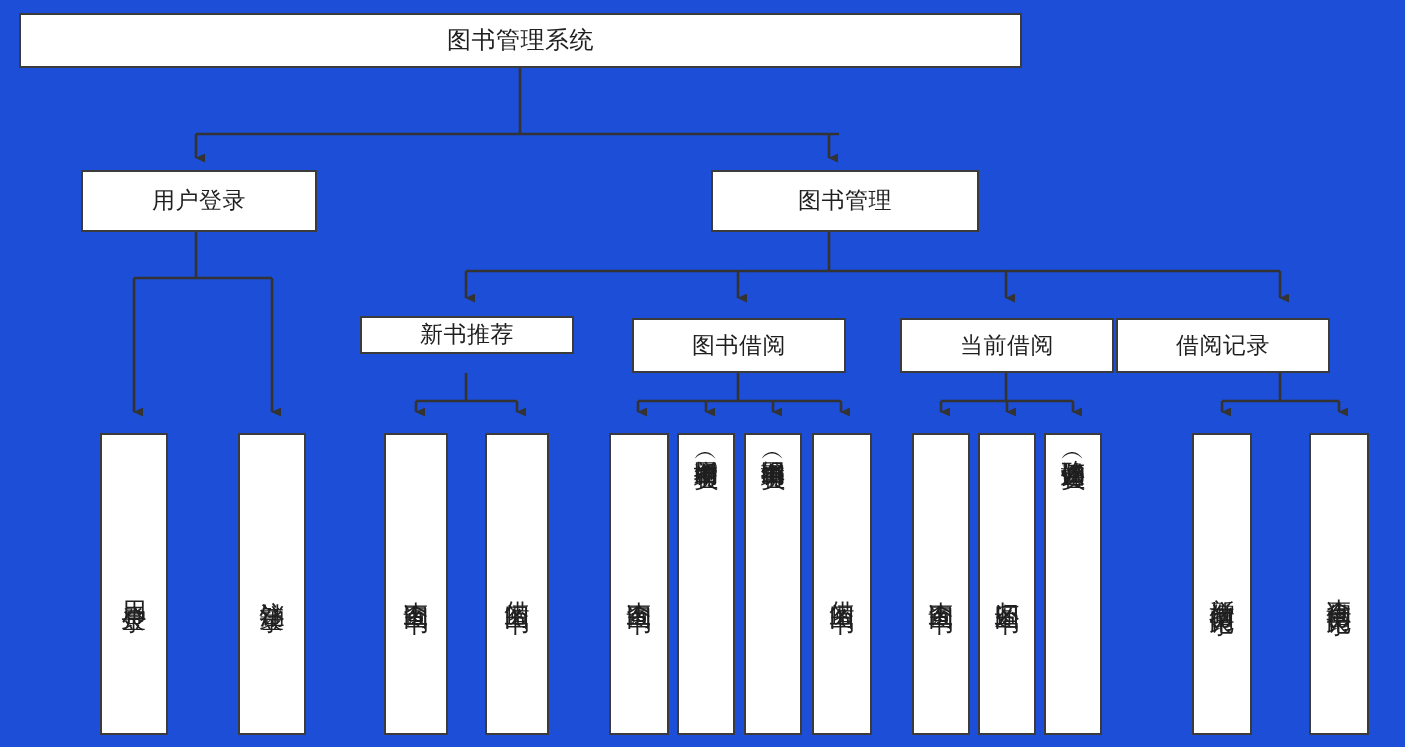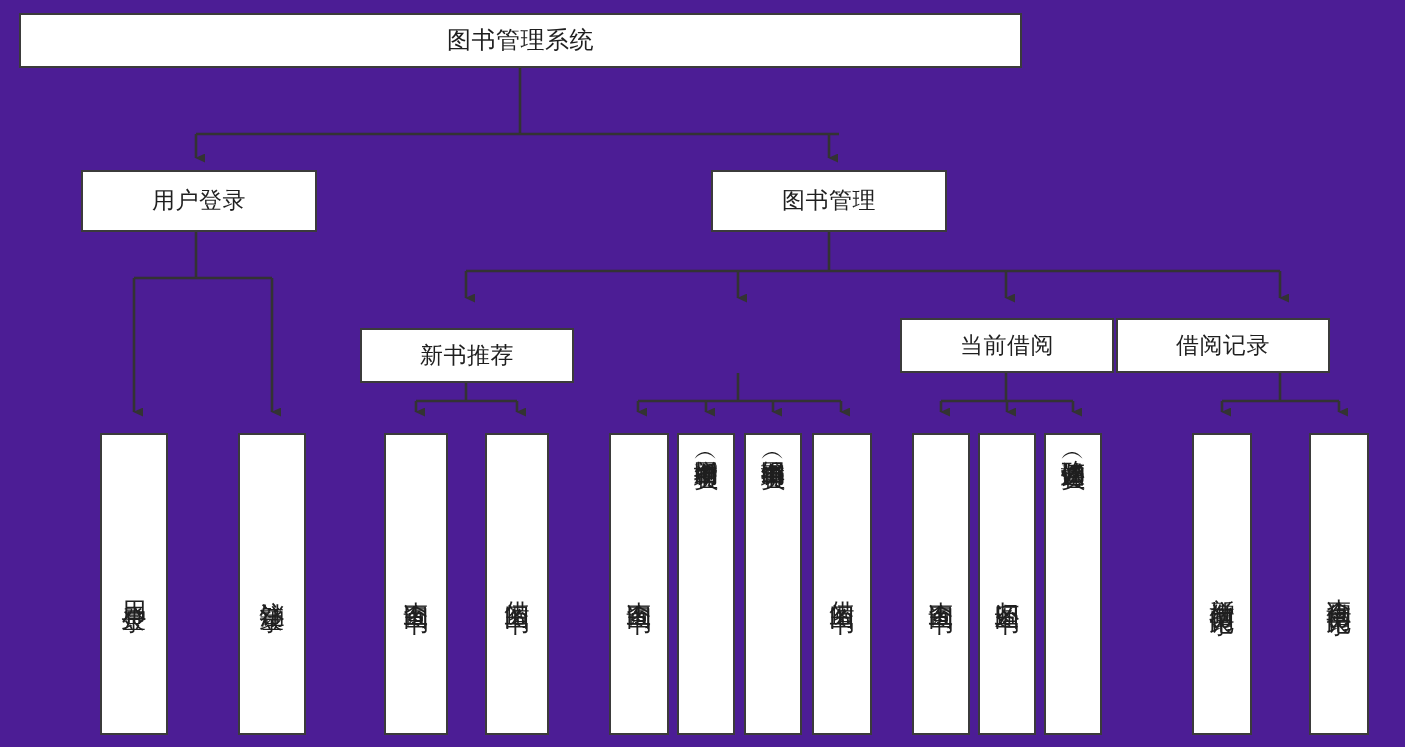--- a/index.html
+++ b/index.html
@@ -7,21 +7,21 @@
     padding: 0;
     background: #ffffff;
   }
   body {
     font-family: "DejaVu Sans", "Liberation Sans", sans-serif;
   }
   #diagram-root {
     position: relative;
     width: 1405px;
     height: 747px;
-    background: #4c1d95;
+    background: #1d4ed8;
     overflow: hidden;
   }
   #connectors {
     position: absolute;
     left: 0;
     top: 0;
     width: 1405px;
     height: 747px;
     pointer-events: none;
   }
@@ -135,28 +135,31 @@
   </svg>
 
   <div class="node horiz" id="node-root" style="left:19px; top:13px; width:1003px; height:55px;">
     <span class="node-label">图书管理系统</span>
   </div>
 
   <div class="node horiz" style="left:81px; top:170px; width:236px; height:62px;">
     <span class="node-label">用户登录</span>
   </div>
 
-  <div class="node horiz" style="left:711px; top:170px; width:236px; height:62px;">
+  <div class="node horiz" style="left:711px; top:170px; width:268px; height:62px;">
     <span class="node-label">图书管理</span>
   </div>
 
-  <div class="node horiz" style="left:360px; top:328px; width:214px; height:55px;font-family:Liberation Serif, serif;">
+  <div class="node horiz" style="left:360px; top:316px; width:214px; height:38px;font-family:Liberation Serif, serif;">
     <span class="node-label">新书推荐</span>
   </div>
 
+  <div class="node horiz" style="left:632px; top:318px; width:214px; height:55px;">
+    <span class="node-label">图书借阅</span>
+  </div>
 
   <div class="node horiz" style="left:900px; top:318px; width:214px; height:55px;">
     <span class="node-label">当前借阅</span>
   </div>
 
   <div class="node horiz" style="left:1116px; top:318px; width:214px; height:55px;">
     <span class="node-label">借阅记录</span>
   </div>
 
   <div class="node vert fit" style="left:100px; top:433px; width:68px; height:302px;">

